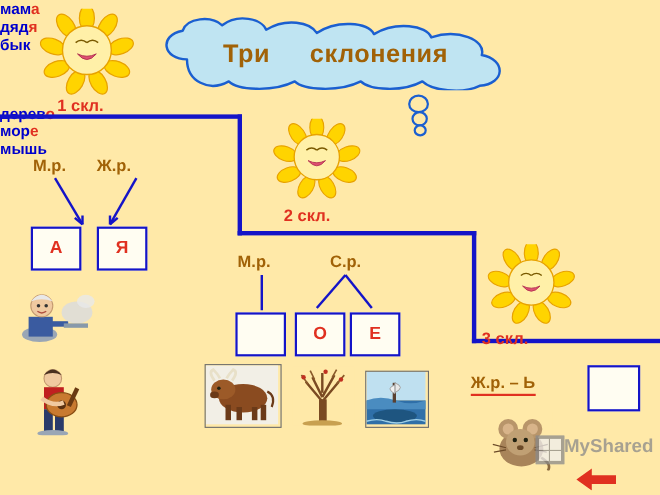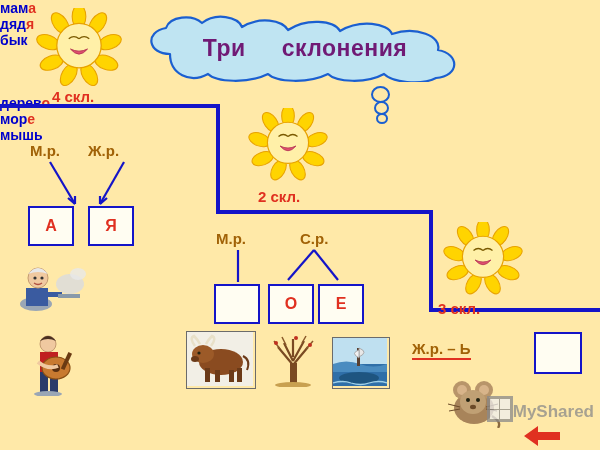--- a/index.html
+++ b/index.html
@@ -30,21 +30,21 @@
   }
   .cloud svg { display: block; }
   .cloud-text {
     position: absolute;
     left: 0; top: 0;
     width: 350px; height: 68px;
     display: flex;
     align-items: center;
     justify-content: center;
     gap: 36px;
-    color: #701a75;
+    color: #a16207;
     font-weight: bold;
     font-size: 23px;
     letter-spacing: 0.5px;
   }
   .bubble {
     position: absolute;
     border: 2px solid #1b5fd0;
     border-radius: 50%;
     background: #FFE9A8;
   }
@@ -101,21 +101,21 @@
     overflow: hidden;
   }
   .pic svg { display: block; }
 
   
   .watermark {
     position: absolute;
     right: 6px;
     bottom: 28px;
     display: flex;
-    align-items: flex-end;
+    align-items: flex-start;
     gap: 0;
     opacity: 0.75;
   }
   .wm-text {
     color: #8a8a8a;
     font-size: 17px;
     font-weight: bold;
   }
   .wm-icon {
     width: 20px; height: 20px;
@@ -234,21 +234,21 @@
       </g>
     </svg>
   </div>
 
   <div class="line" style="left:0px; top:104px; width:220px; height:4px;"></div>
   <div class="line" style="left:216px; top:104px; width:4px; height:110px;"></div>
   <div class="line" style="left:216px; top:210px; width:217px; height:4px;"></div>
   <div class="line" style="left:429px; top:210px; width:4px; height:102px;"></div>
   <div class="line" style="left:429px; top:308px; width:171px; height:4px;"></div>
 
-  <div class="lbl skl" style="left:52px; top:88px;">4 скл.</div>
+  <div class="lbl skl" style="left:52px; top:88px;">1 скл.</div>
 
   <div class="lbl rod" style="left:30px; top:142px;">М.р.</div>
   <div class="lbl rod" style="left:88px; top:142px;">Ж.р.</div>
 
   <svg class="branch" style="left:28px; top:160px;" width="120" height="52" viewBox="0 0 120 52">
     <path d="M22,2 L47,44" stroke="#1414C8" stroke-width="2.2" fill="none"></path>
     <path d="M47,44 L47,36 M47,44 L40,38" stroke="#1414C8" stroke-width="2.2" fill="none"></path>
     <path d="M96,2 L72,44" stroke="#1414C8" stroke-width="2.2" fill="none"></path>
     <path d="M72,44 L72,36 M72,44 L79,38" stroke="#1414C8" stroke-width="2.2" fill="none"></path>
   </svg>
@@ -357,21 +357,21 @@
       <path d="M26,12 q-9,3 0,8 Z" fill="#F2F2F2" stroke="#999" stroke-width="0.8"></path>
       <path d="M0,45 q10,-3 18,0 q10,3 18,0 q10,-3 18,0" stroke="#9FD0E8" stroke-width="1.3" fill="none"></path>
     </svg>
   </div>
   <div class="word" style="left:332px; top:393px;">
     <span>мор</span><span class="red">е</span>
   </div>
 
   <div class="lbl skl" style="left:438px; top:300px;">3 скл.</div>
 
-  <div class="lbl rod" style="left:412px; top:340px;">
+  <div class="lbl rod" style="left:428px; top:340px;">
     <span style="border-bottom:2px solid #E03020; padding-bottom:1px;">Ж.р. – Ь</span>
   </div>
 
   <div class="box" style="left:534px; top:332px; width:44px; height:38px;"></div>
 
   <div class="pic" style="left:444px; top:374px; width:58px; height:54px;">
     <svg width="58" height="54" viewBox="0 0 58 54">
       <rect x="0" y="0" width="58" height="54" fill="#FFE9A8"></rect>
       <ellipse cx="30" cy="34" rx="20" ry="16" fill="#A8845A"></ellipse>
       <circle cx="18" cy="16" r="9" fill="#B8956A"></circle>

